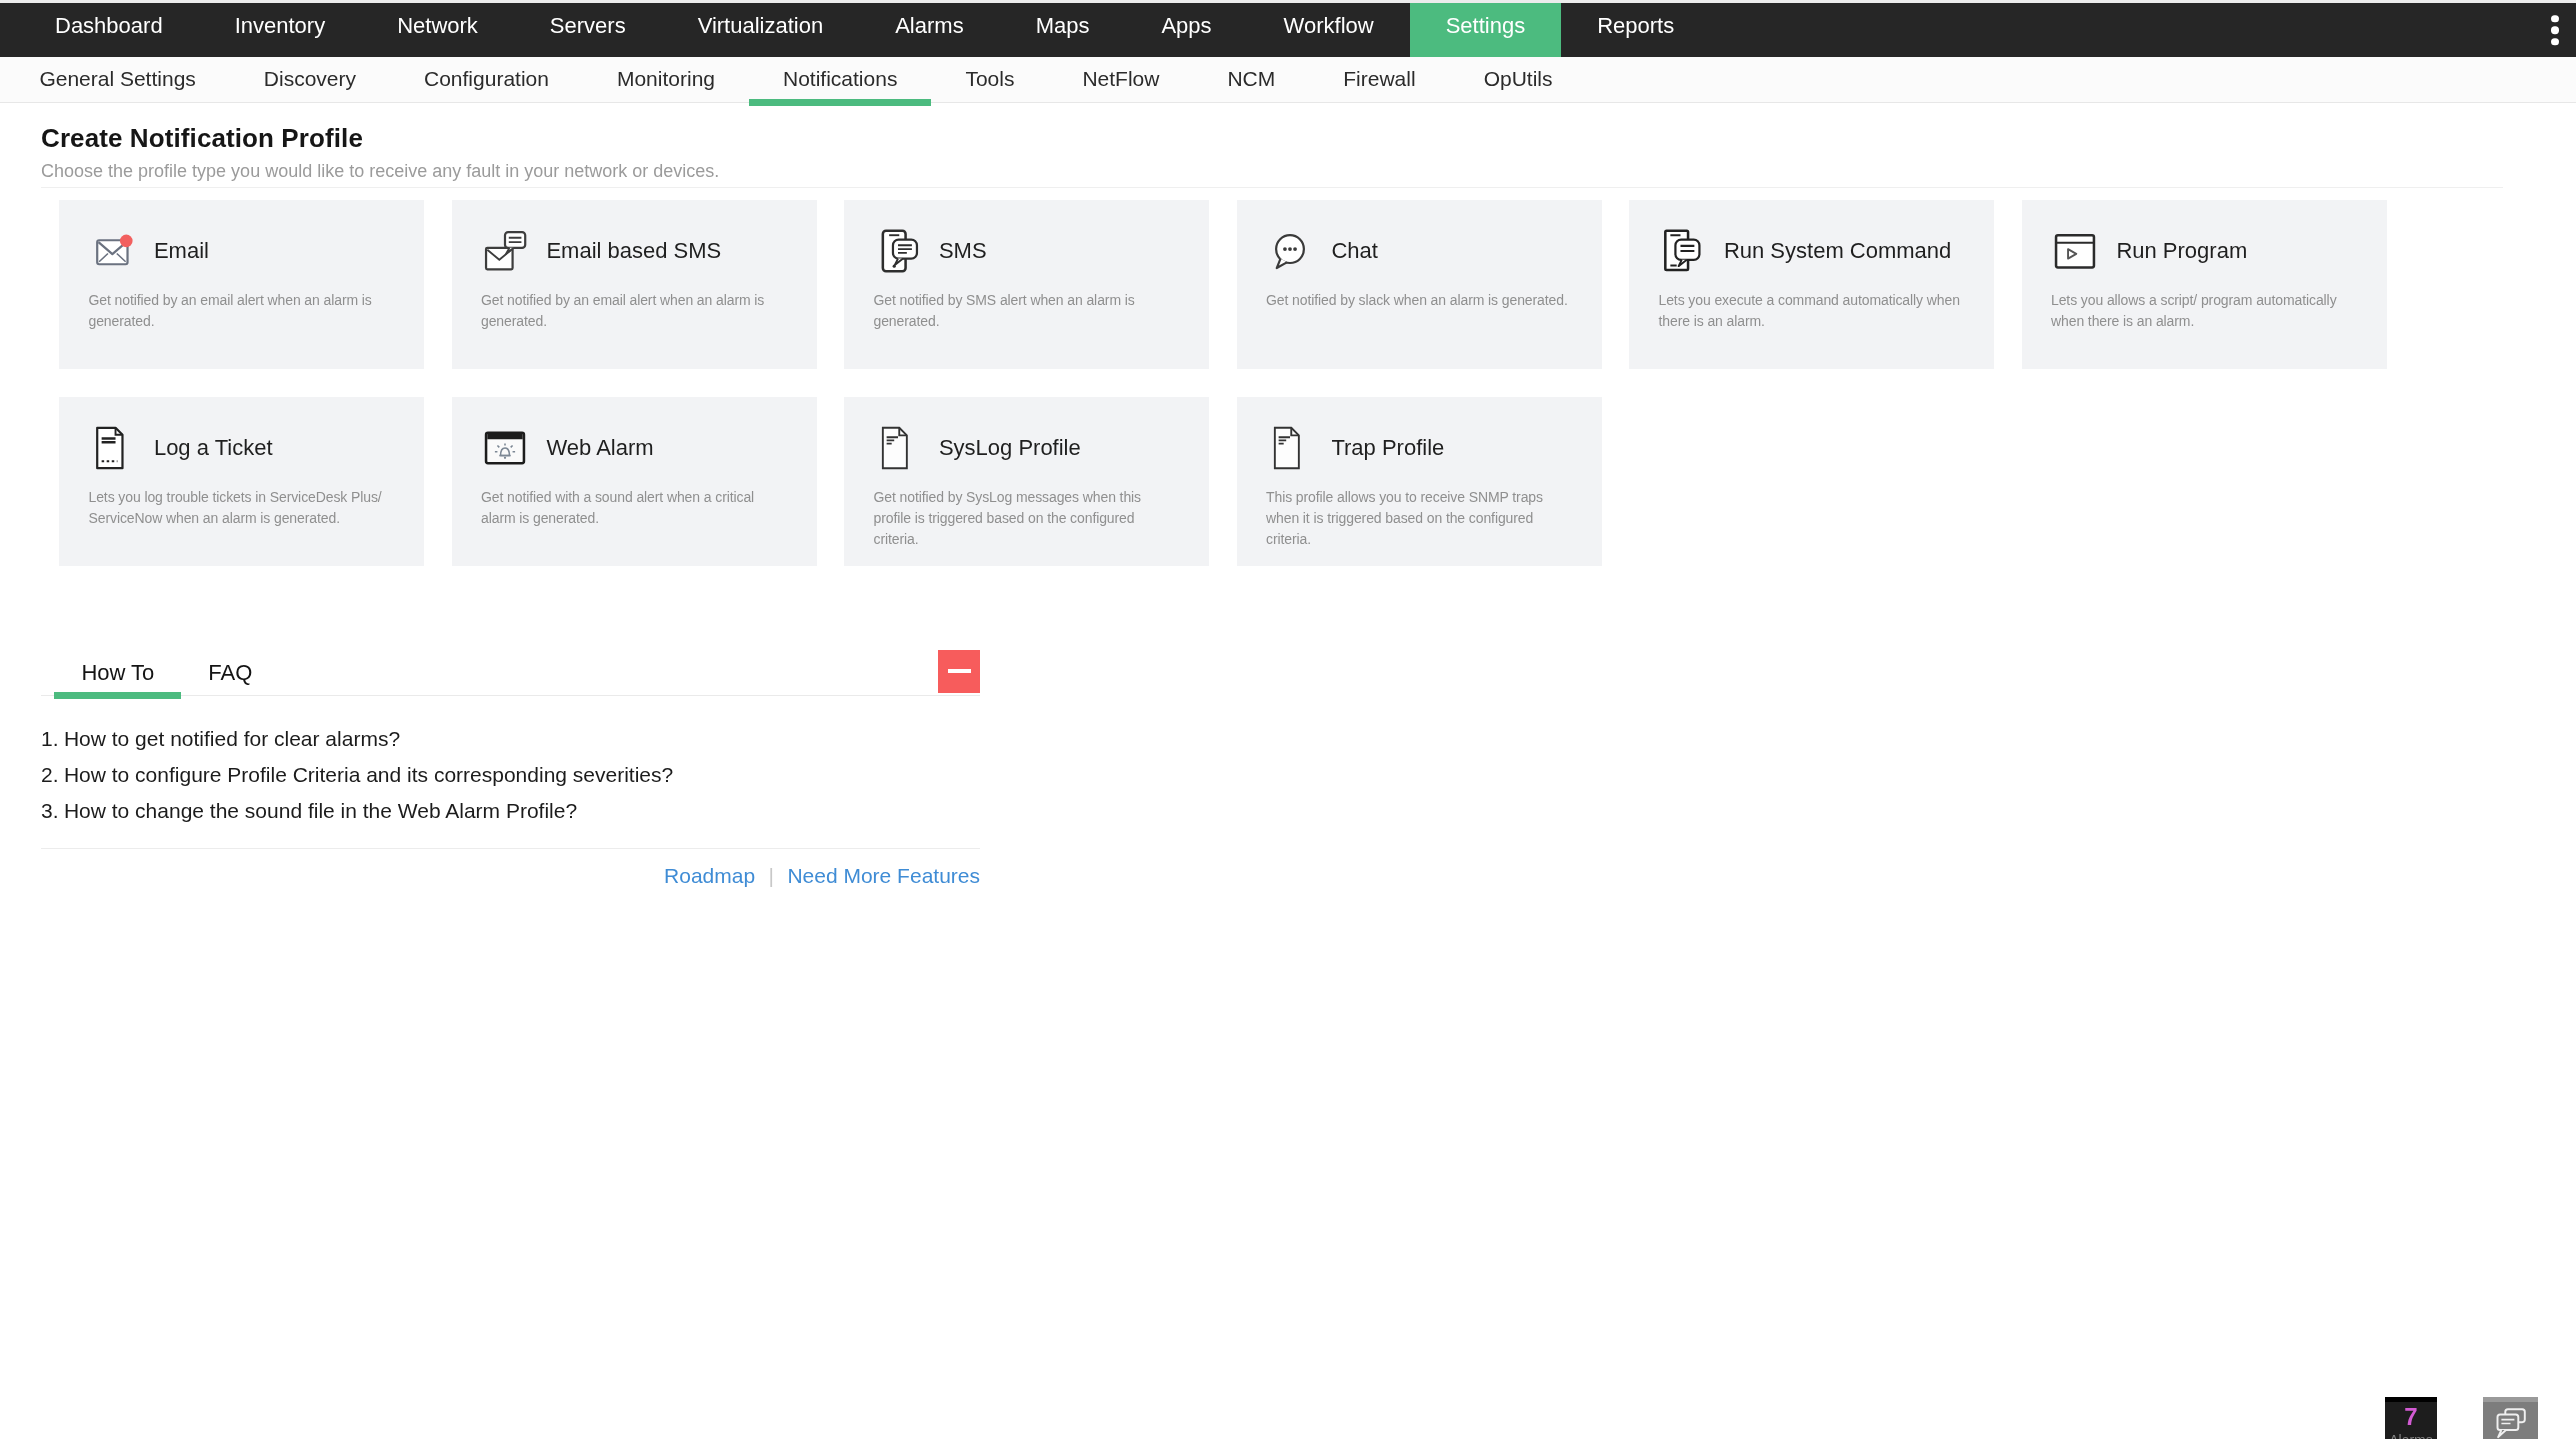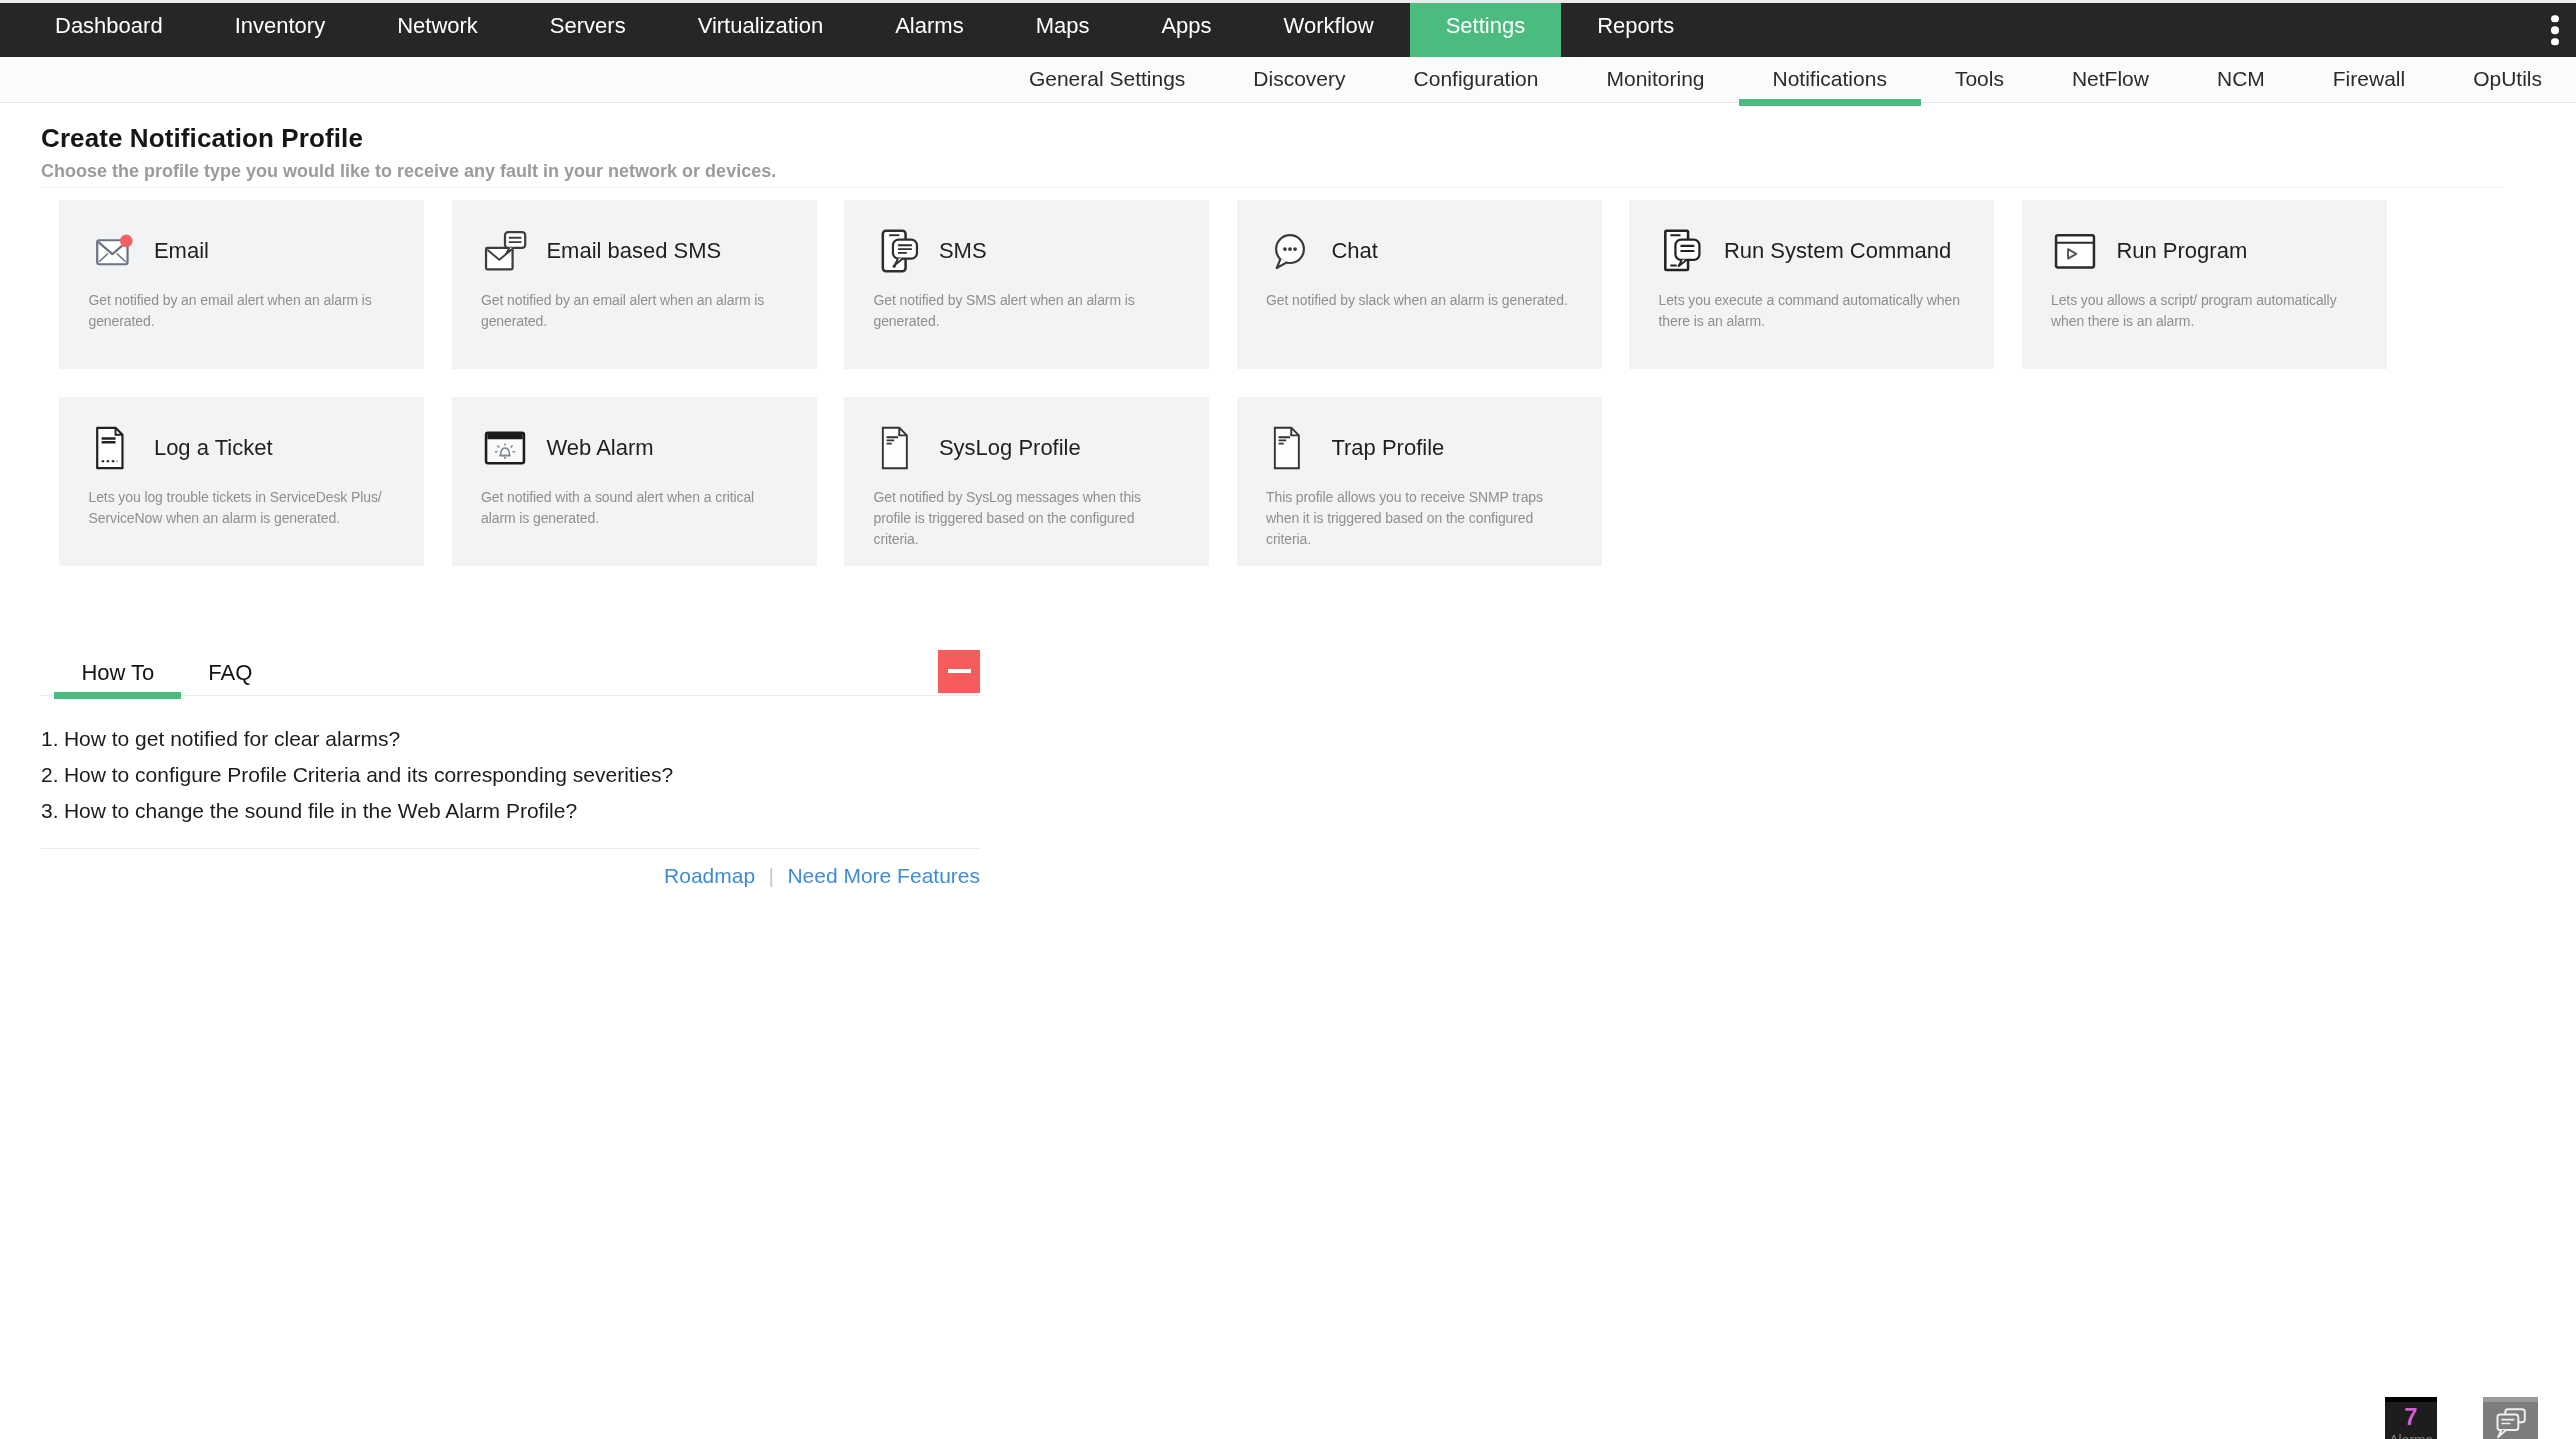--- a/index.html
+++ b/index.html
@@ -20,33 +20,33 @@
   }
   .topnav-item.active { background:#4cbb7f; }
   .kebab {
     position:absolute; right:14.8px; top:50%; transform:translateY(-50%);
     display:flex; flex-direction:column; gap:4px; cursor:pointer; padding:2.7px;
   }
   .kebab i { width:7.4px; height:7.4px; border-radius:50%; background:#ffffff; display:block; }
   
   .subnav {
     height:46px; background:#fbfbfb; border-bottom:1.3px solid #e7e7e7;
-    display:flex; align-items:stretch; padding-left:5.4px;justify-content:flex-end;
+    display:flex; align-items:stretch; padding-left:5.4px;
   }
   .subnav-item {
     position:relative; font-size:21px; color:#2b2b2b; line-height:44px;
     padding:0 34px; cursor:pointer; white-space:nowrap;
   }
   .subnav-underline {
     position:absolute; left:0; right:0; bottom:-3.4px; height:6.7px; background:#4cbb7f;
   }
   
   .main { padding:19.5px 0 0 41px; }
   .page-title { font-size:26px; font-weight:700; color:#161616; letter-spacing:0.1px; }
-  .page-subtitle { margin-top:6.7px; font-size:18px; color:#9b9b9b;font-weight:bold; }
+  .page-subtitle { margin-top:6.7px; font-size:18px; color:#9b9b9b; }
   .divider { height:1.3px; background:#efefef; width:2462px; margin-top:5.4px; }
   .cards {
     margin:12px 0 0 18px; display:grid;
     grid-template-columns:repeat(6,365px); column-gap:27.5px; row-gap:28px;
   }
   .card {
     height:169px; background:#f2f3f5; padding:27px 29.5px; cursor:pointer;
   }
   .card-head { display:flex; align-items:center; gap:17.4px; }
   .card-head svg { flex:none; }

